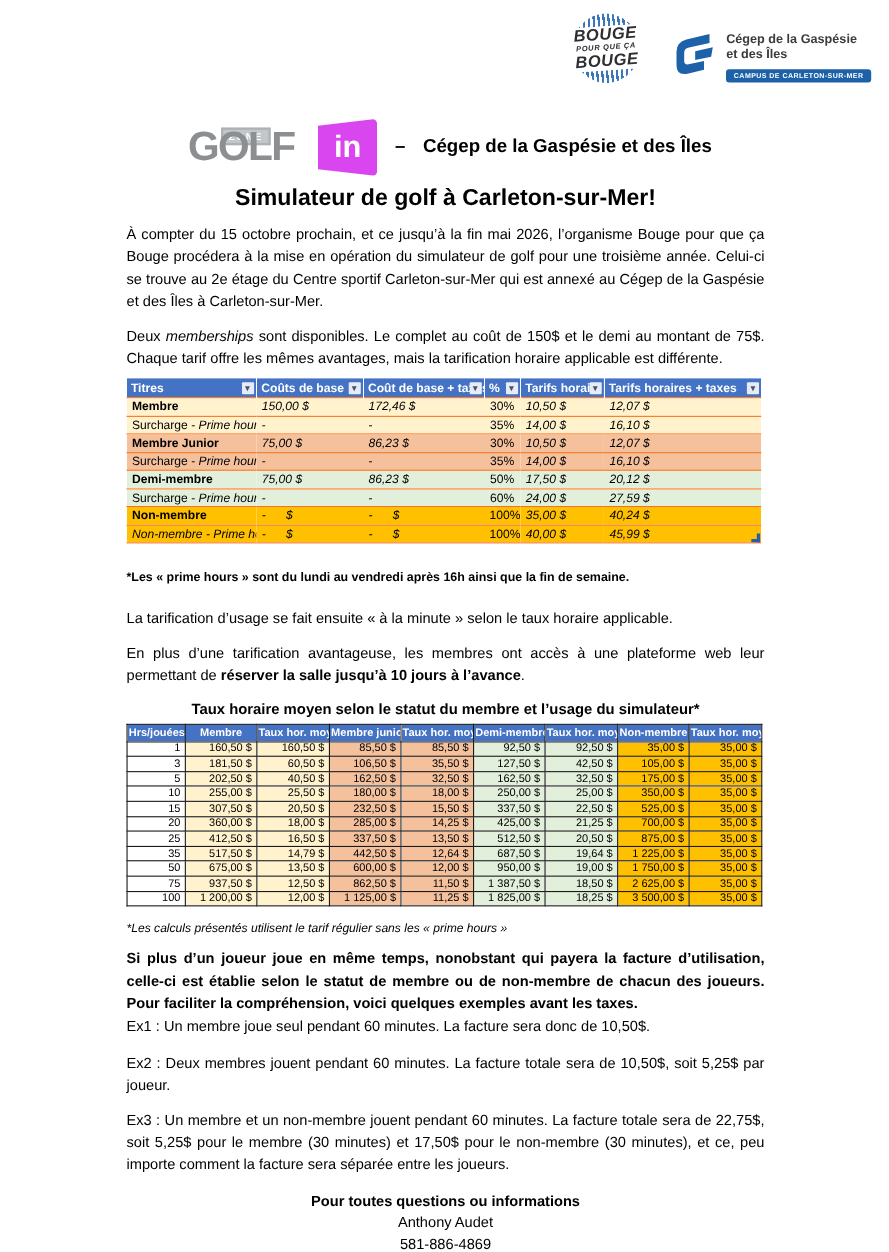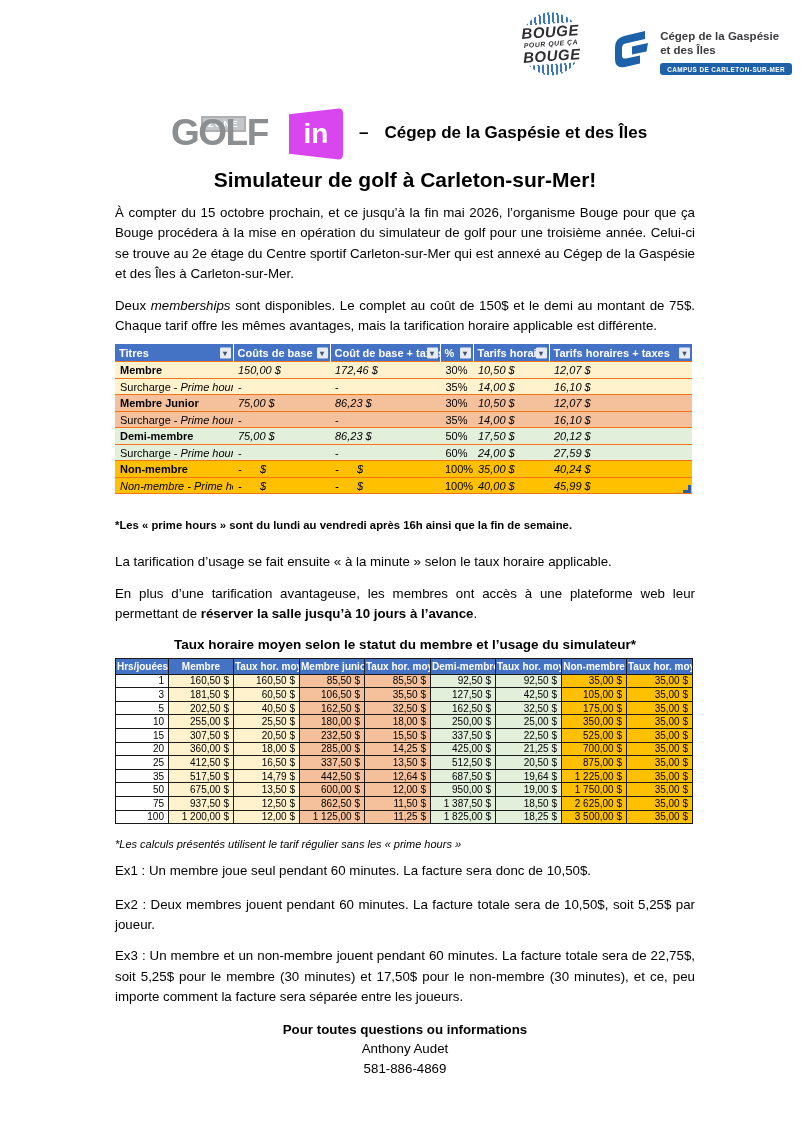--- a/index.html
+++ b/index.html
@@ -359,20 +359,21 @@
           <td class="k2">11,25 $</td>
           <td class="k3">1 825,00 $</td>
           <td class="k3">18,25 $</td>
           <td class="k4">3 500,00 $</td>
           <td class="k4">35,00 $</td>
         </tr>
       </tbody>
   </table>
 
   <p class="note2">*Les calculs présentés utilisent le tarif régulier sans les « prime hours »</p>
+  <p class="para bold-para">Si plus d’un joueur joue en même temps, nonobstant qui payera la facture d’utilisation, celle-ci est établie selon le statut de membre ou de non-membre de chacun des joueurs. Pour faciliter la compréhension, voici quelques exemples avant les taxes.</p>
   <p class="para ex">Ex1 : Un membre joue seul pendant 60 minutes. La facture sera donc de 10,50$.</p>
   <p class="para ex-sp">Ex2 : Deux membres jouent pendant 60 minutes. La facture totale sera de 10,50$, soit 5,25$ par joueur.</p>
   <p class="para ex-sp">Ex3 : Un membre et un non-membre jouent pendant 60 minutes. La facture totale sera de 22,75$, soit 5,25$ pour le membre (30 minutes) et 17,50$ pour le non-membre (30 minutes), et ce, peu importe comment la facture sera séparée entre les joueurs.</p>
 
   <div class="footer">
     <div class="bd">Pour toutes questions ou informations</div>
     <div>Anthony Audet</div>
     <div>581-886-4869</div>
     <div></div>
 

